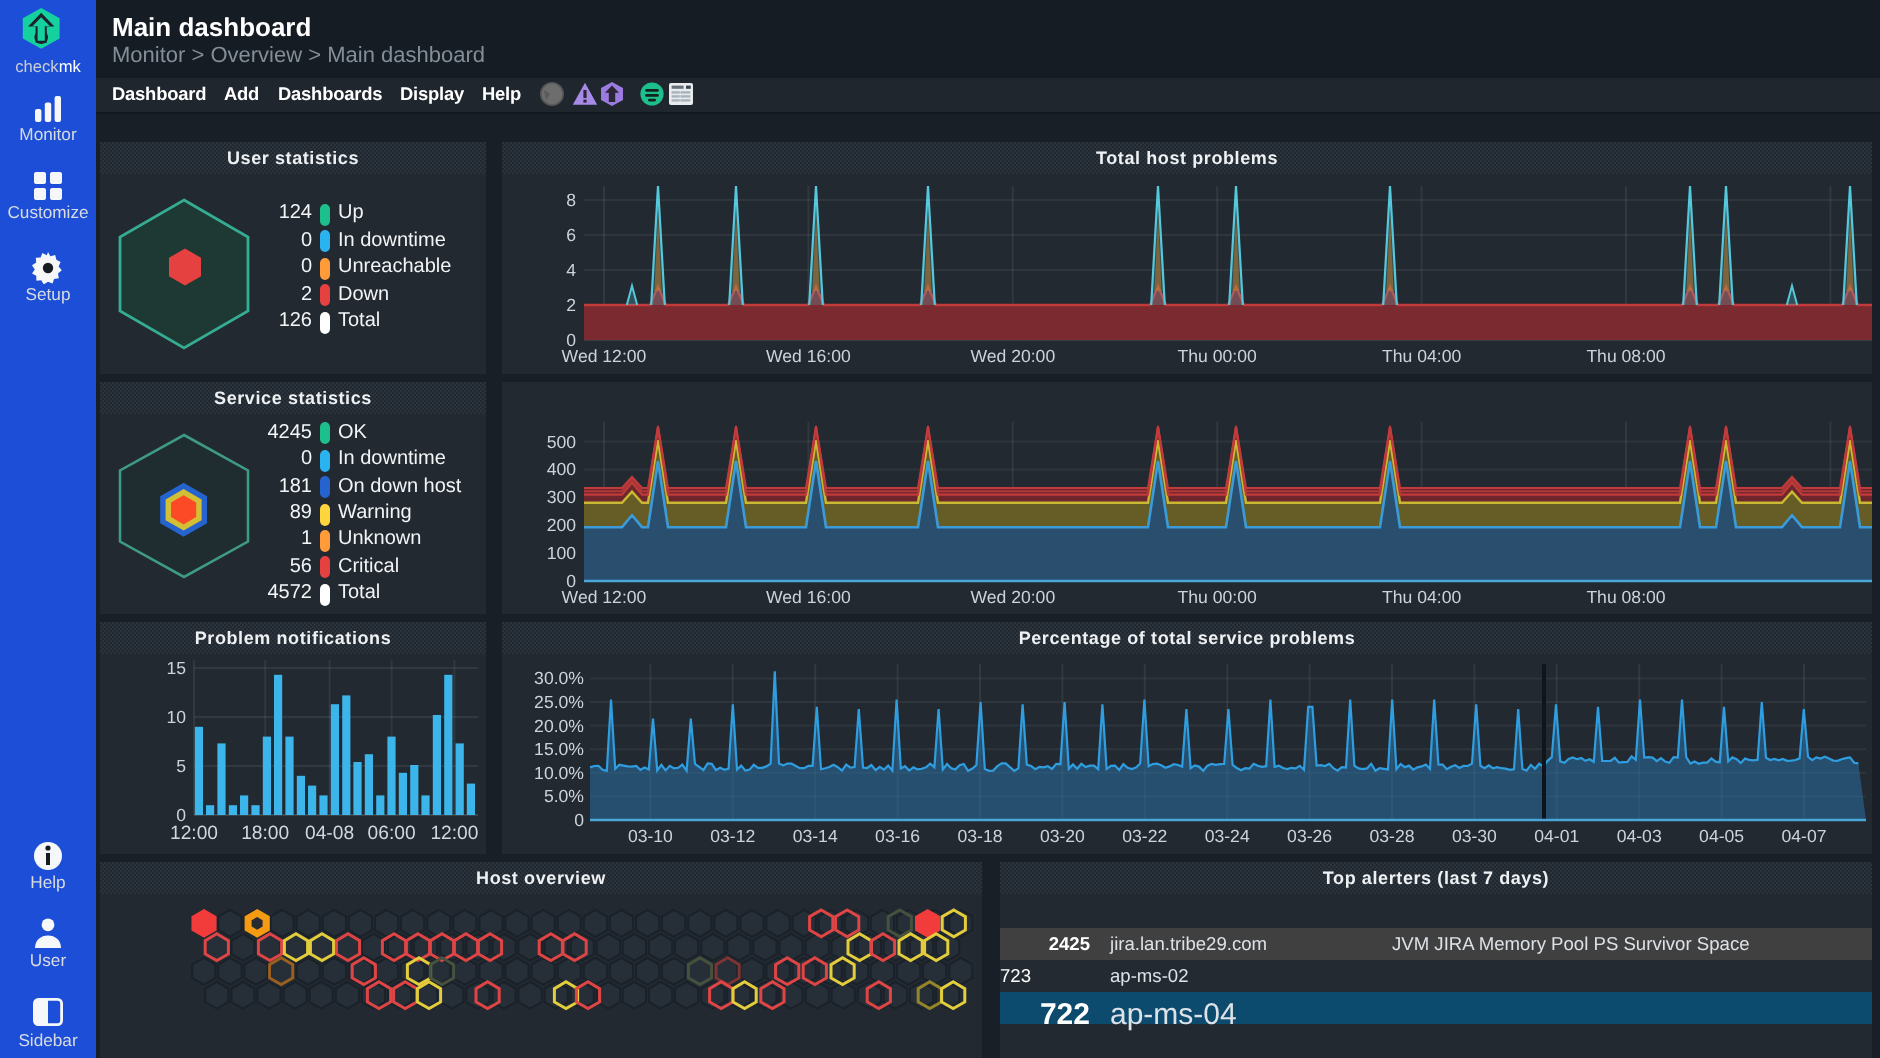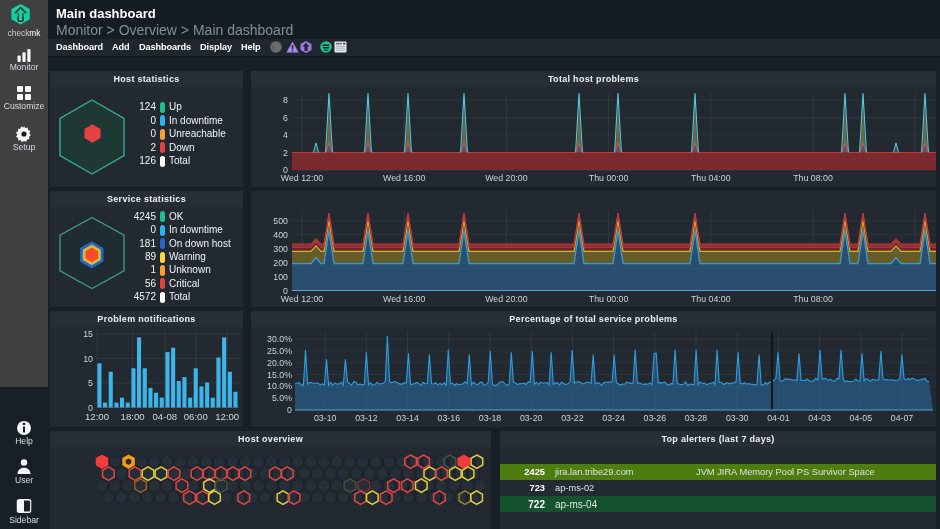--- a/index.html
+++ b/index.html
@@ -1,16 +1,16 @@
 <!DOCTYPE html>
 <html><head><meta charset="utf-8"><style>
 * { margin:0; padding:0; box-sizing:border-box; }
 html,body { width:940px; height:529px; overflow:hidden; background:#191f27; font-family:"Liberation Sans", sans-serif; }
 .abs { position:absolute; }
-#sidebar { left:0; top:0; width:48px; height:387px; background:#404040; }
+#sidebar { left:0; top:0; width:48px; height:529px; background:#1d4ed8; }
 #header { left:48px; top:0; width:892px; height:39px; background:#161c23; }
 #menubar { left:48px; top:39px; width:892px; height:18px; background:#1f262e; border-bottom:1px solid #12171d;}
 .panel { position:absolute; background:#222931; }
 .ptitle { position:absolute; left:0; top:0; right:0; height:16px; background:#2b333c;
   background-image:linear-gradient(45deg, rgba(0,0,0,.22) 25%, transparent 25%, transparent 75%, rgba(0,0,0,.22) 75%),
                    linear-gradient(45deg, rgba(0,0,0,.22) 25%, transparent 25%, transparent 75%, rgba(0,0,0,.22) 75%);
   background-size:2px 2px; background-position:0 0, 1px 1px;
   color:#eef1f4; font-size:9px; font-weight:700; letter-spacing:0.3px; text-align:center; line-height:16px; }
 .ax { font:8.8px "Liberation Sans",sans-serif; fill:#ccd3d9; }
 .ax2 { font:9.6px "Liberation Sans",sans-serif; fill:#d2d8dd; }
@@ -68,21 +68,21 @@
         <path d="M1.5 15c0-4 2.9-6.3 6.5-6.3s6.5 2.3 6.5 6.3z" fill="#f5f7f8"></path>
       </svg></div>
   <div class="sblab" style="top:475px">User</div>
   <div class="sbicon" style="top:499px"><svg width="15" height="14" viewBox="0 0 15 14">
         <rect x="0.7" y="0.7" width="13.6" height="12.6" rx="2" fill="none" stroke="#f5f7f8" stroke-width="1.4"></rect>
         <path d="M2.5 1h5v12h-5a2 2 0 01-1.8-2V3a2 2 0 011.8-2z" fill="#f5f7f8"></path>
       </svg></div>
   <div class="sblab" style="top:515px">Sidebar</div>
 </div>
 <div class="abs" style="left:56px;top:6px;color:#ffffff;font-size:13px;font-weight:700;">Main dashboard</div>
-<div class="abs" style="left:56px;top:22px;color:#848e98;font-size:14px;">Monitor &gt; Overview &gt; Main dashboard</div>
+<div class="abs" style="left:56px;top:22px;color:#848e98;font-size:11px;">Monitor &gt; Overview &gt; Main dashboard</div>
 <div class="menuitem" style="left:56px;">Dashboard</div>
 <div class="menuitem" style="left:112px;">Add</div>
 <div class="menuitem" style="left:139px;">Dashboards</div>
 <div class="menuitem" style="left:200px;">Display</div>
 <div class="menuitem" style="left:241px;">Help</div>
 
 <svg style="position:absolute;left:270px;top:41px" width="12" height="12" viewBox="0 0 12 12">
     <circle cx="6" cy="6" r="5.6" fill="#6d6d6d"></circle>
     <circle cx="6" cy="6" r="5.6" fill="none" stroke="#555" stroke-width="0.8"></circle>
     <path d="M2 4l3 2-2 3z" fill="#5a5a5a"></path>
@@ -110,21 +110,21 @@
       <rect x="1.8" y="4.6" width="4.1" height="1.2"></rect>
       <rect x="6.2" y="4.6" width="5" height="1.2"></rect>
       <rect x="1.8" y="6.6" width="4.1" height="1.2"></rect>
       <rect x="6.2" y="6.6" width="5" height="1.2"></rect>
       <rect x="1.8" y="8.6" width="4.1" height="1.2"></rect>
       <rect x="6.2" y="8.6" width="5" height="1.2"></rect>
     </g>
   </svg>
 
 <div class="panel" style="left:50px;top:71px;width:193px;height:116px;">
-  <div class="ptitle">Host statistics</div>
+  <div class="ptitle">User statistics</div>
   <svg width="193" height="100" viewBox="0 0 193 100" xmlns="http://www.w3.org/2000/svg" style="position:absolute;left:0;top:16px">
 <polygon points="42.0,13.0 74.0,31.5 74.0,68.5 42.0,87.0 10.0,68.5 10.0,31.5" fill="#1e3933" stroke="#35ad92" stroke-width="1.4"></polygon>
 <polygon points="42.5,37.3 50.5,41.9 50.5,51.1 42.5,55.7 34.5,51.1 34.5,41.9" fill="#e64141" stroke="none"></polygon>
 </svg>
   <div class="lrow" style="top:30.3px">
 <span class="lnum">124</span>
       <span class="pill" style="background:#1dbf8c"></span>
       <span class="llab">Up</span>
     </div>
     <div class="lrow" style="top:43.8px">
@@ -551,25 +551,25 @@
       <polygon points="322.3,59.9 328.1,63.3 328.1,70.0 322.3,73.3 316.5,70.0 316.5,63.3" fill="none" stroke="#e3cd3c" stroke-width="1.5"></polygon>
       <polygon points="336.2,59.9 342.0,63.3 342.0,70.0 336.2,73.3 330.4,70.0 330.4,63.3" fill="none" stroke="#e04545" stroke-width="1.5"></polygon>
       <polygon points="389.4,59.9 395.2,63.3 395.2,70.0 389.4,73.3 383.6,70.0 383.6,63.3" fill="none" stroke="#e04545" stroke-width="1.5"></polygon>
       <polygon points="414.9,59.9 420.7,63.3 420.7,70.0 414.9,73.3 409.1,70.0 409.1,63.3" fill="none" stroke="#958728" stroke-width="1.5"></polygon>
       <polygon points="426.6,59.9 432.4,63.3 432.4,70.0 426.6,73.3 420.8,70.0 420.8,63.3" fill="none" stroke="#e3cd3c" stroke-width="1.5"></polygon>
 </svg>
 </div>
 
 <div class="panel" style="left:500px;top:431px;width:436px;height:98px;">
   <div class="ptitle">Top alerters (last 7 days)</div>
-  <div class="abs" style="left:0;top:32.5px;width:436px;height:16.3px;background:#4d7c0f;color:#dde2e7;font-size:9.3px;">
+  <div class="abs" style="left:0;top:32.5px;width:436px;height:16.3px;background:#404040;color:#dde2e7;font-size:9.3px;">
     <span style="position:absolute;left:0;width:45px;text-align:right;top:3px;font-weight:700;color:#fff;">2425</span>
     <span style="position:absolute;left:55px;top:3px;">jira.lan.tribe29.com</span>
     <span style="position:absolute;left:196px;top:3px;">JVM JIRA Memory Pool PS Survivor Space</span>
   </div>
   <div class="abs" style="left:0;top:48.8px;width:436px;height:16.3px;background:#232a32;color:#dde2e7;font-size:9.3px;">
-    <span style="position:absolute;left:0;width:45px;text-align:right;top:3px;font-weight:700;color:#fff;">723</span>
+    <span style="position:absolute;left:0;width:45px;top:3px;font-weight:400;color:#fff;">723</span>
     <span style="position:absolute;left:55px;top:3px;">ap-ms-02</span>
   </div>
-  <div class="abs" style="left:0;top:65.1px;width:436px;height:16.3px;background:#14532d;color:#dde2e7;font-size:10px;">
+  <div class="abs" style="left:0;top:65.1px;width:436px;height:16.3px;background:#0c4a6e;color:#dde2e7;font-size:15px;">
     <span style="position:absolute;left:0;width:45px;text-align:right;top:3px;font-weight:700;color:#fff;">722</span>
     <span style="position:absolute;left:55px;top:3px;">ap-ms-04</span>
   </div>
 </div>
 </body></html>

